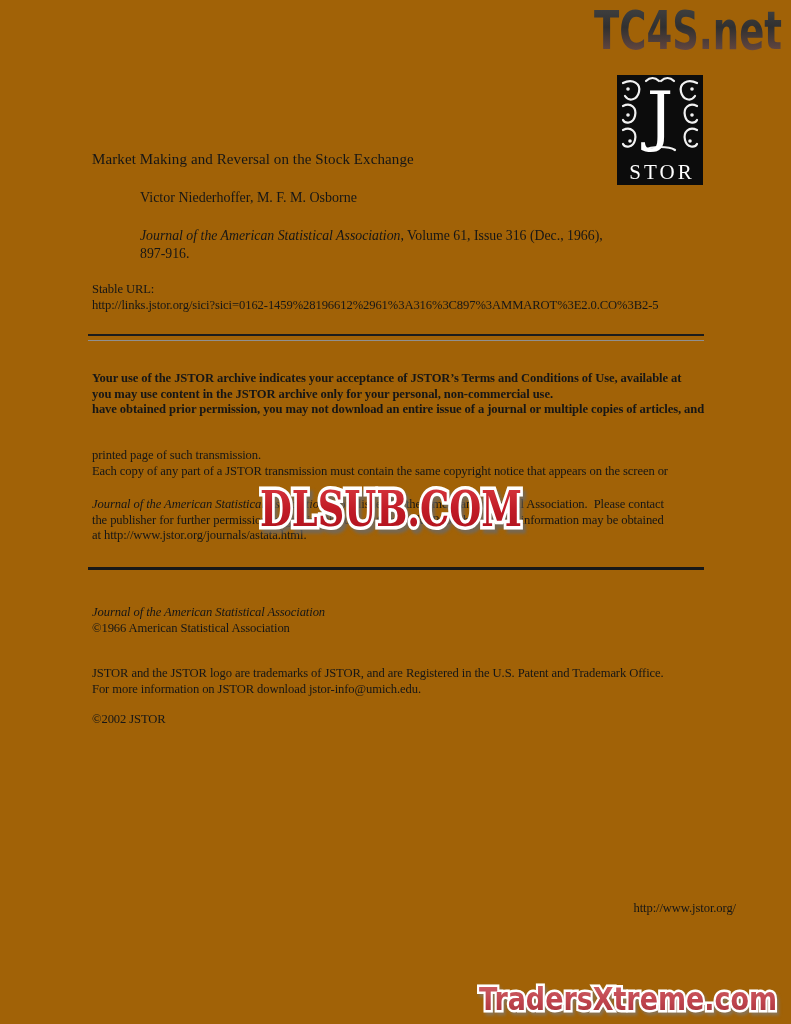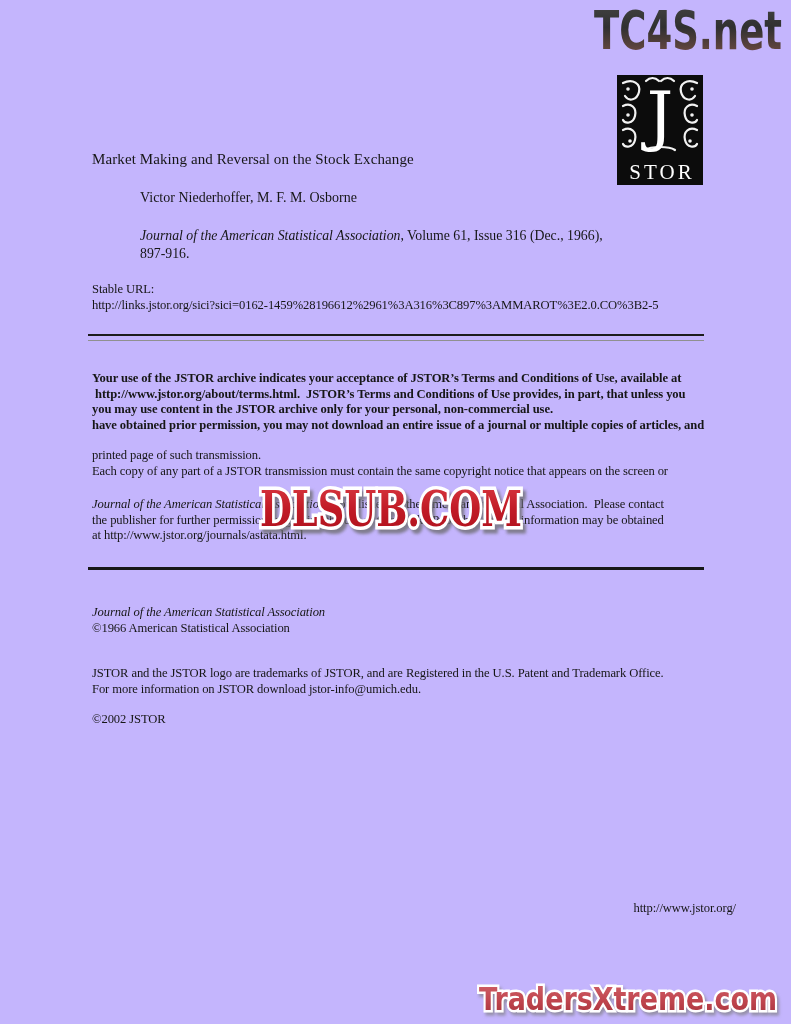--- a/index.html
+++ b/index.html
@@ -1,17 +1,17 @@
 <!DOCTYPE html>
 <html><head>
 <meta charset="utf-8">
 <style>
   html,body { margin:0; padding:0; background:#ffffff; }
   .page {
-    position:relative; width:791px; height:1024px; background:#c4b5fd;
+    position:relative; width:791px; height:1024px; background:#a16207;
     font-family:"Liberation Serif", serif; color:#161616; overflow:hidden;
   }
   .line { white-space:pre; font-size:12.6px; line-height:15.7px; letter-spacing:-0.1px; }
   .it { font-style:italic; }
 
   .title {
     position:absolute; left:92px; top:151px;
     font-size:15px; font-weight:normal; letter-spacing:0.1px; white-space:pre;
   }
   .authors { position:absolute; left:140px; top:190px; font-size:14px; white-space:pre; }
@@ -101,21 +101,20 @@
 
   <div class="stable">
     <div class="line">Stable URL:</div>
     <div class="line">http://links.jstor.org/sici?sici=0162-1459%28196612%2961%3A316%3C897%3AMMAROT%3E2.0.CO%3B2-5</div>
   </div>
 
   <div class="rule1"></div>
 
   <div class="p1">
     <div class="line">Your use of the JSTOR archive indicates your acceptance of JSTOR’s Terms and Conditions of Use, available at</div>
-    <div class="line"> http://www.jstor.org/about/terms.html.  JSTOR’s Terms and Conditions of Use provides, in part, that unless you</div>
     <div class="line">you may use content in the JSTOR archive only for your personal, non-commercial use.</div>
     <div class="line">have obtained prior permission, you may not download an entire issue of a journal or multiple copies of articles, and</div>
   </div>
 
   <div class="p2">
     <div class="line">printed page of such transmission.</div>
     <div class="line">Each copy of any part of a JSTOR transmission must contain the same copyright notice that appears on the screen or</div>
   </div>
 
   <div class="p3">

